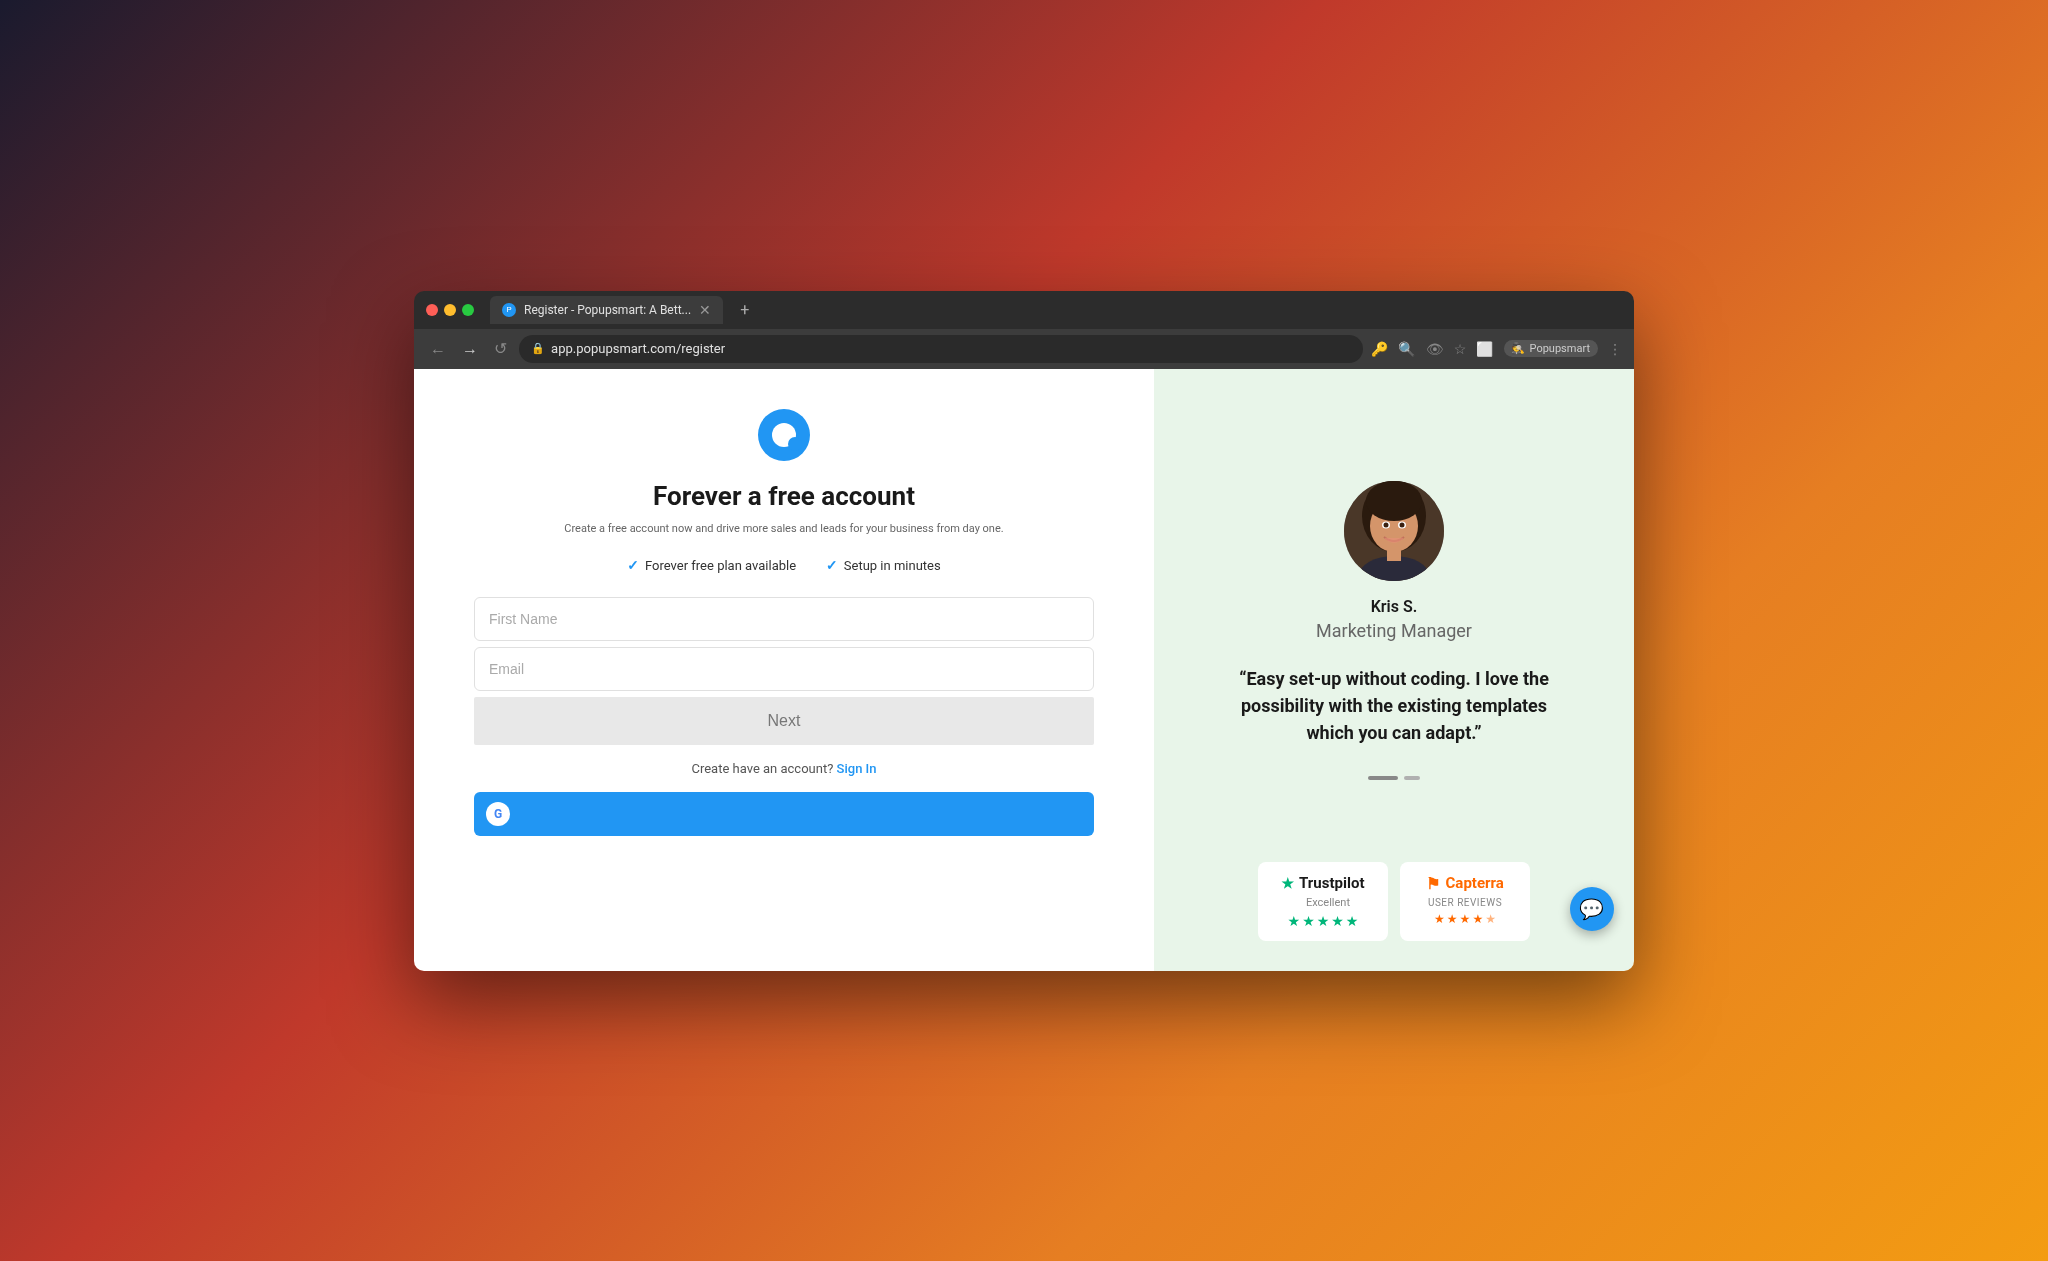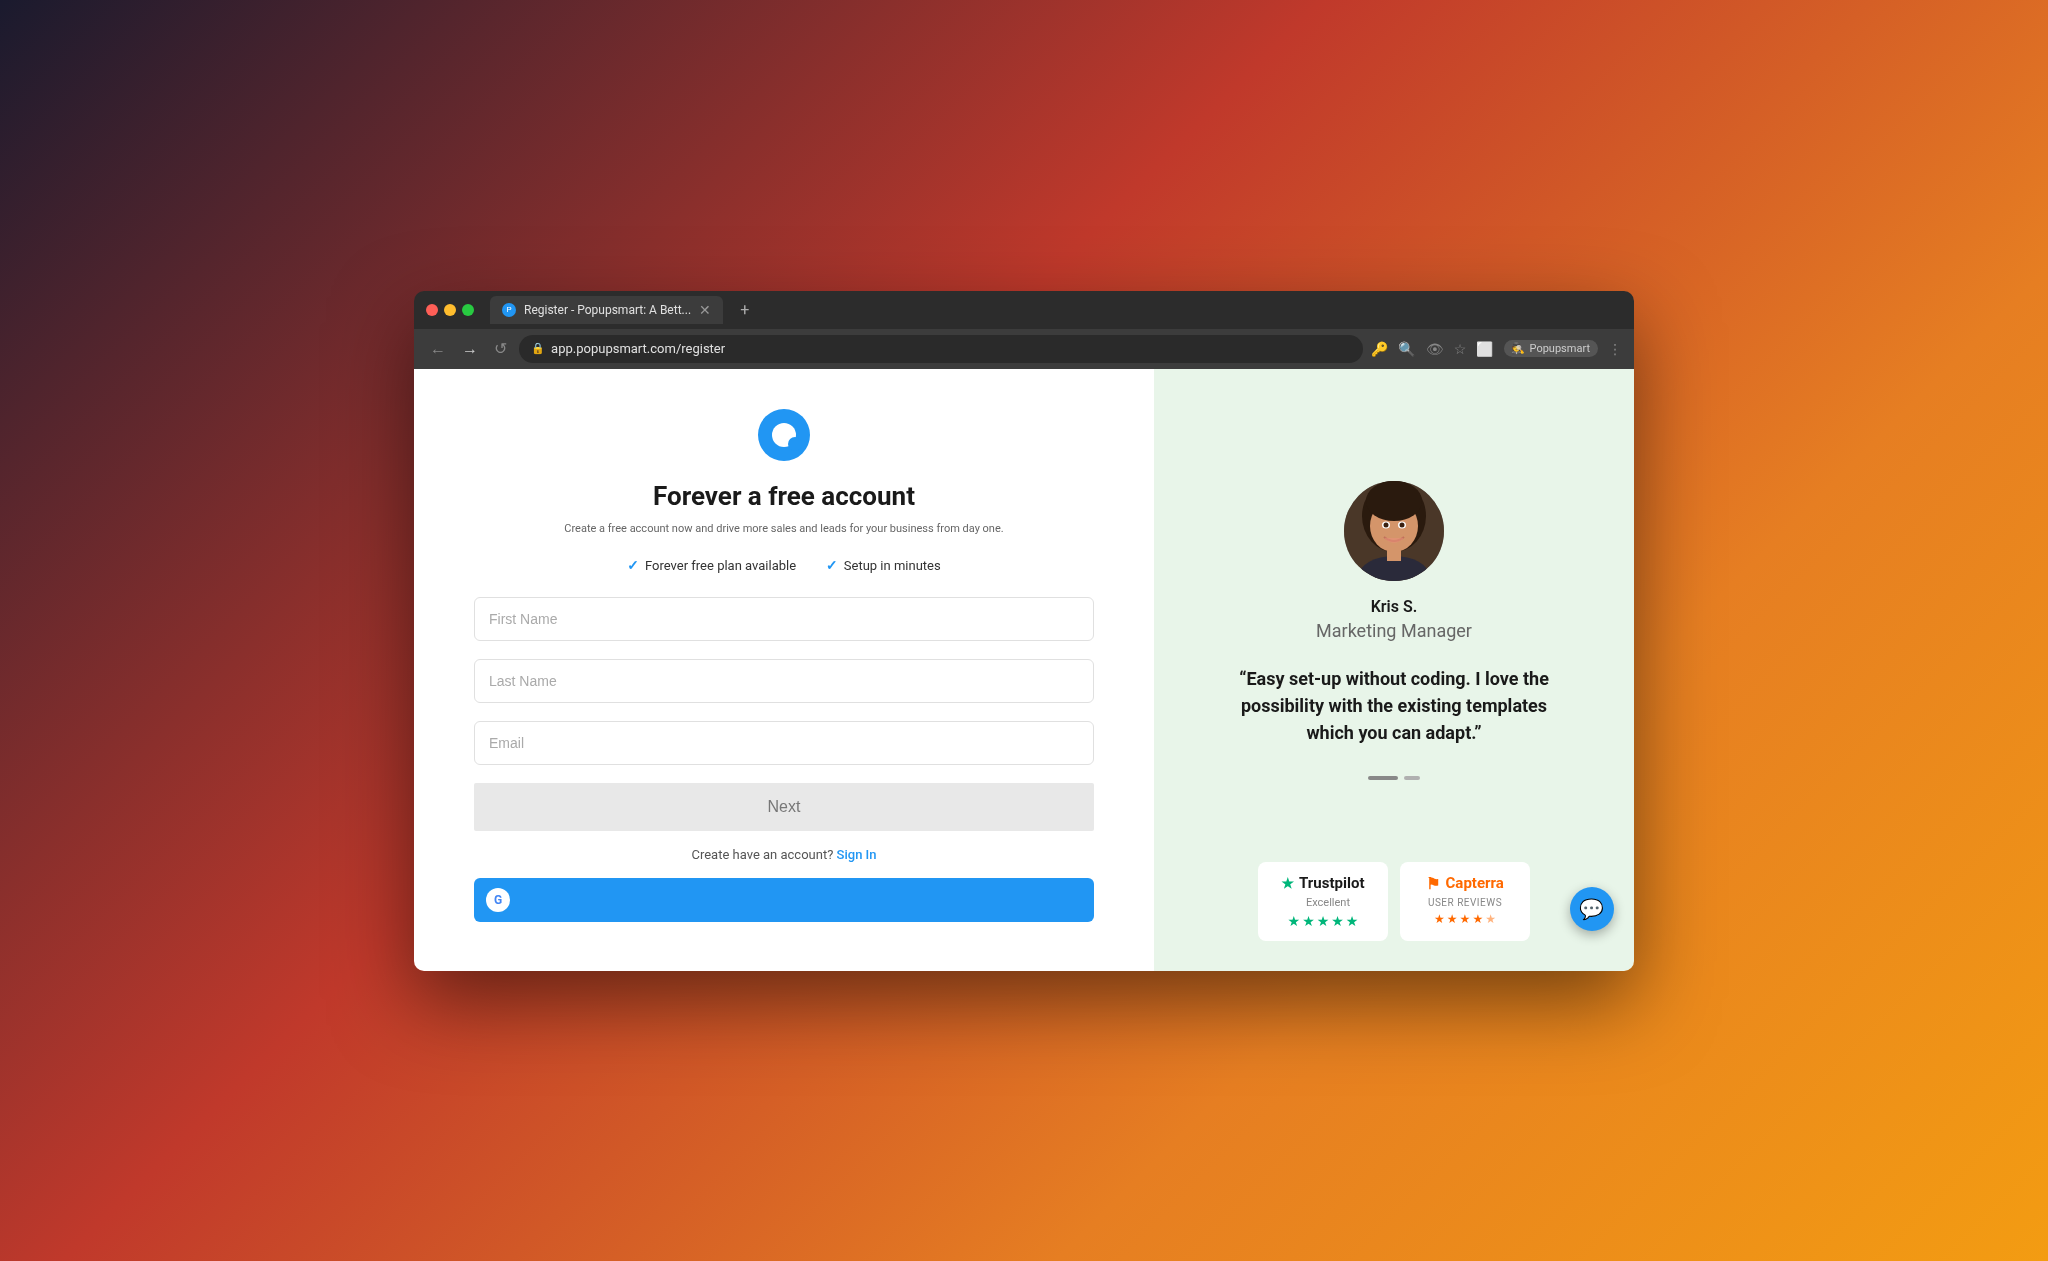--- a/index.html
+++ b/index.html
@@ -237,21 +237,21 @@
     }
 
     .check-icon {
       color: #2196F3;
       font-size: 14px;
       font-weight: bold;
     }
 
     .form-group {
       width: 100%;
-      margin-bottom: 18px;
+      margin-bottom: 6px;
     }
 
     .form-input {
       width: 100%;
       height: 44px;
       border: 1px solid #e0e0e0;
       border-radius: 6px;
       padding: 0 14px;
       font-size: 14px;
       color: #333;
@@ -546,23 +546,20 @@
         <div class="feature-item">
           <span class="check-icon">✓</span>
           <span>Setup in minutes</span>
         </div>
       </div>
 
       <div class="form-group">
         <input class="form-input" type="text" placeholder="First Name" style="">
       </div>
 
-      <div class="form-group">
-        <input class="form-input" type="text" placeholder="Last Name" style="">
-      </div>
 
       <div class="form-group">
         <input class="form-input" type="email" placeholder="Email" style="">
       </div>
 
       <button class="next-button">Next</button>
 
       <p class="signin-text">
         <span>Create have an account?</span>
         <a href="#" class="signin-link">Sign In</a>

